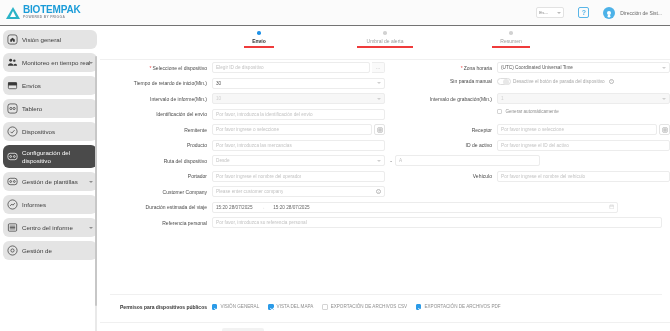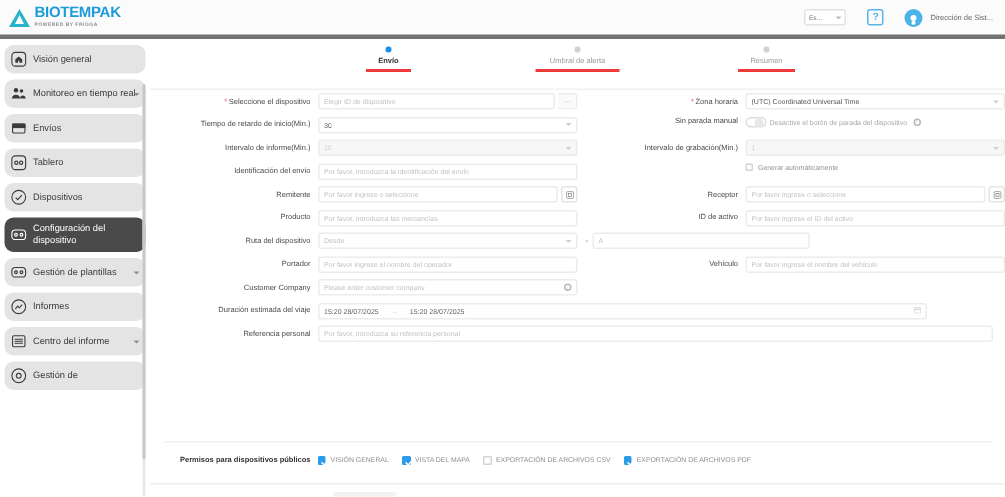--- a/index.html
+++ b/index.html
@@ -10,21 +10,21 @@
     background: #ffffff;
     font-family: "Liberation Sans", sans-serif;
     font-size: 5.2px;
     color: #333;
   }
   #app { position: relative; width: 670px; height: 331px; background:#fff; }
 
   
   .topbar {
     position: absolute; left: 0; top: 0; width: 670px; height: 26px;
-    background: #fbfbfb; border-bottom: 3px solid #737373;
+    background: #fbfbfb; border-bottom: 1px solid #737373;
     display: flex; align-items: center;
   }
   .logo-wrap { display: flex; align-items: center; margin-left: 6px; }
   .logo-mark { width: 14px; height: 13px; position: relative; }
   .logo-tri {
     width: 0; height: 0; position: absolute; left: 0; top: 1px;
     border-left: 7px solid transparent; border-right: 7px solid transparent;
     border-bottom: 12px solid #2bb3c7;
   }
   .logo-tri-in {

